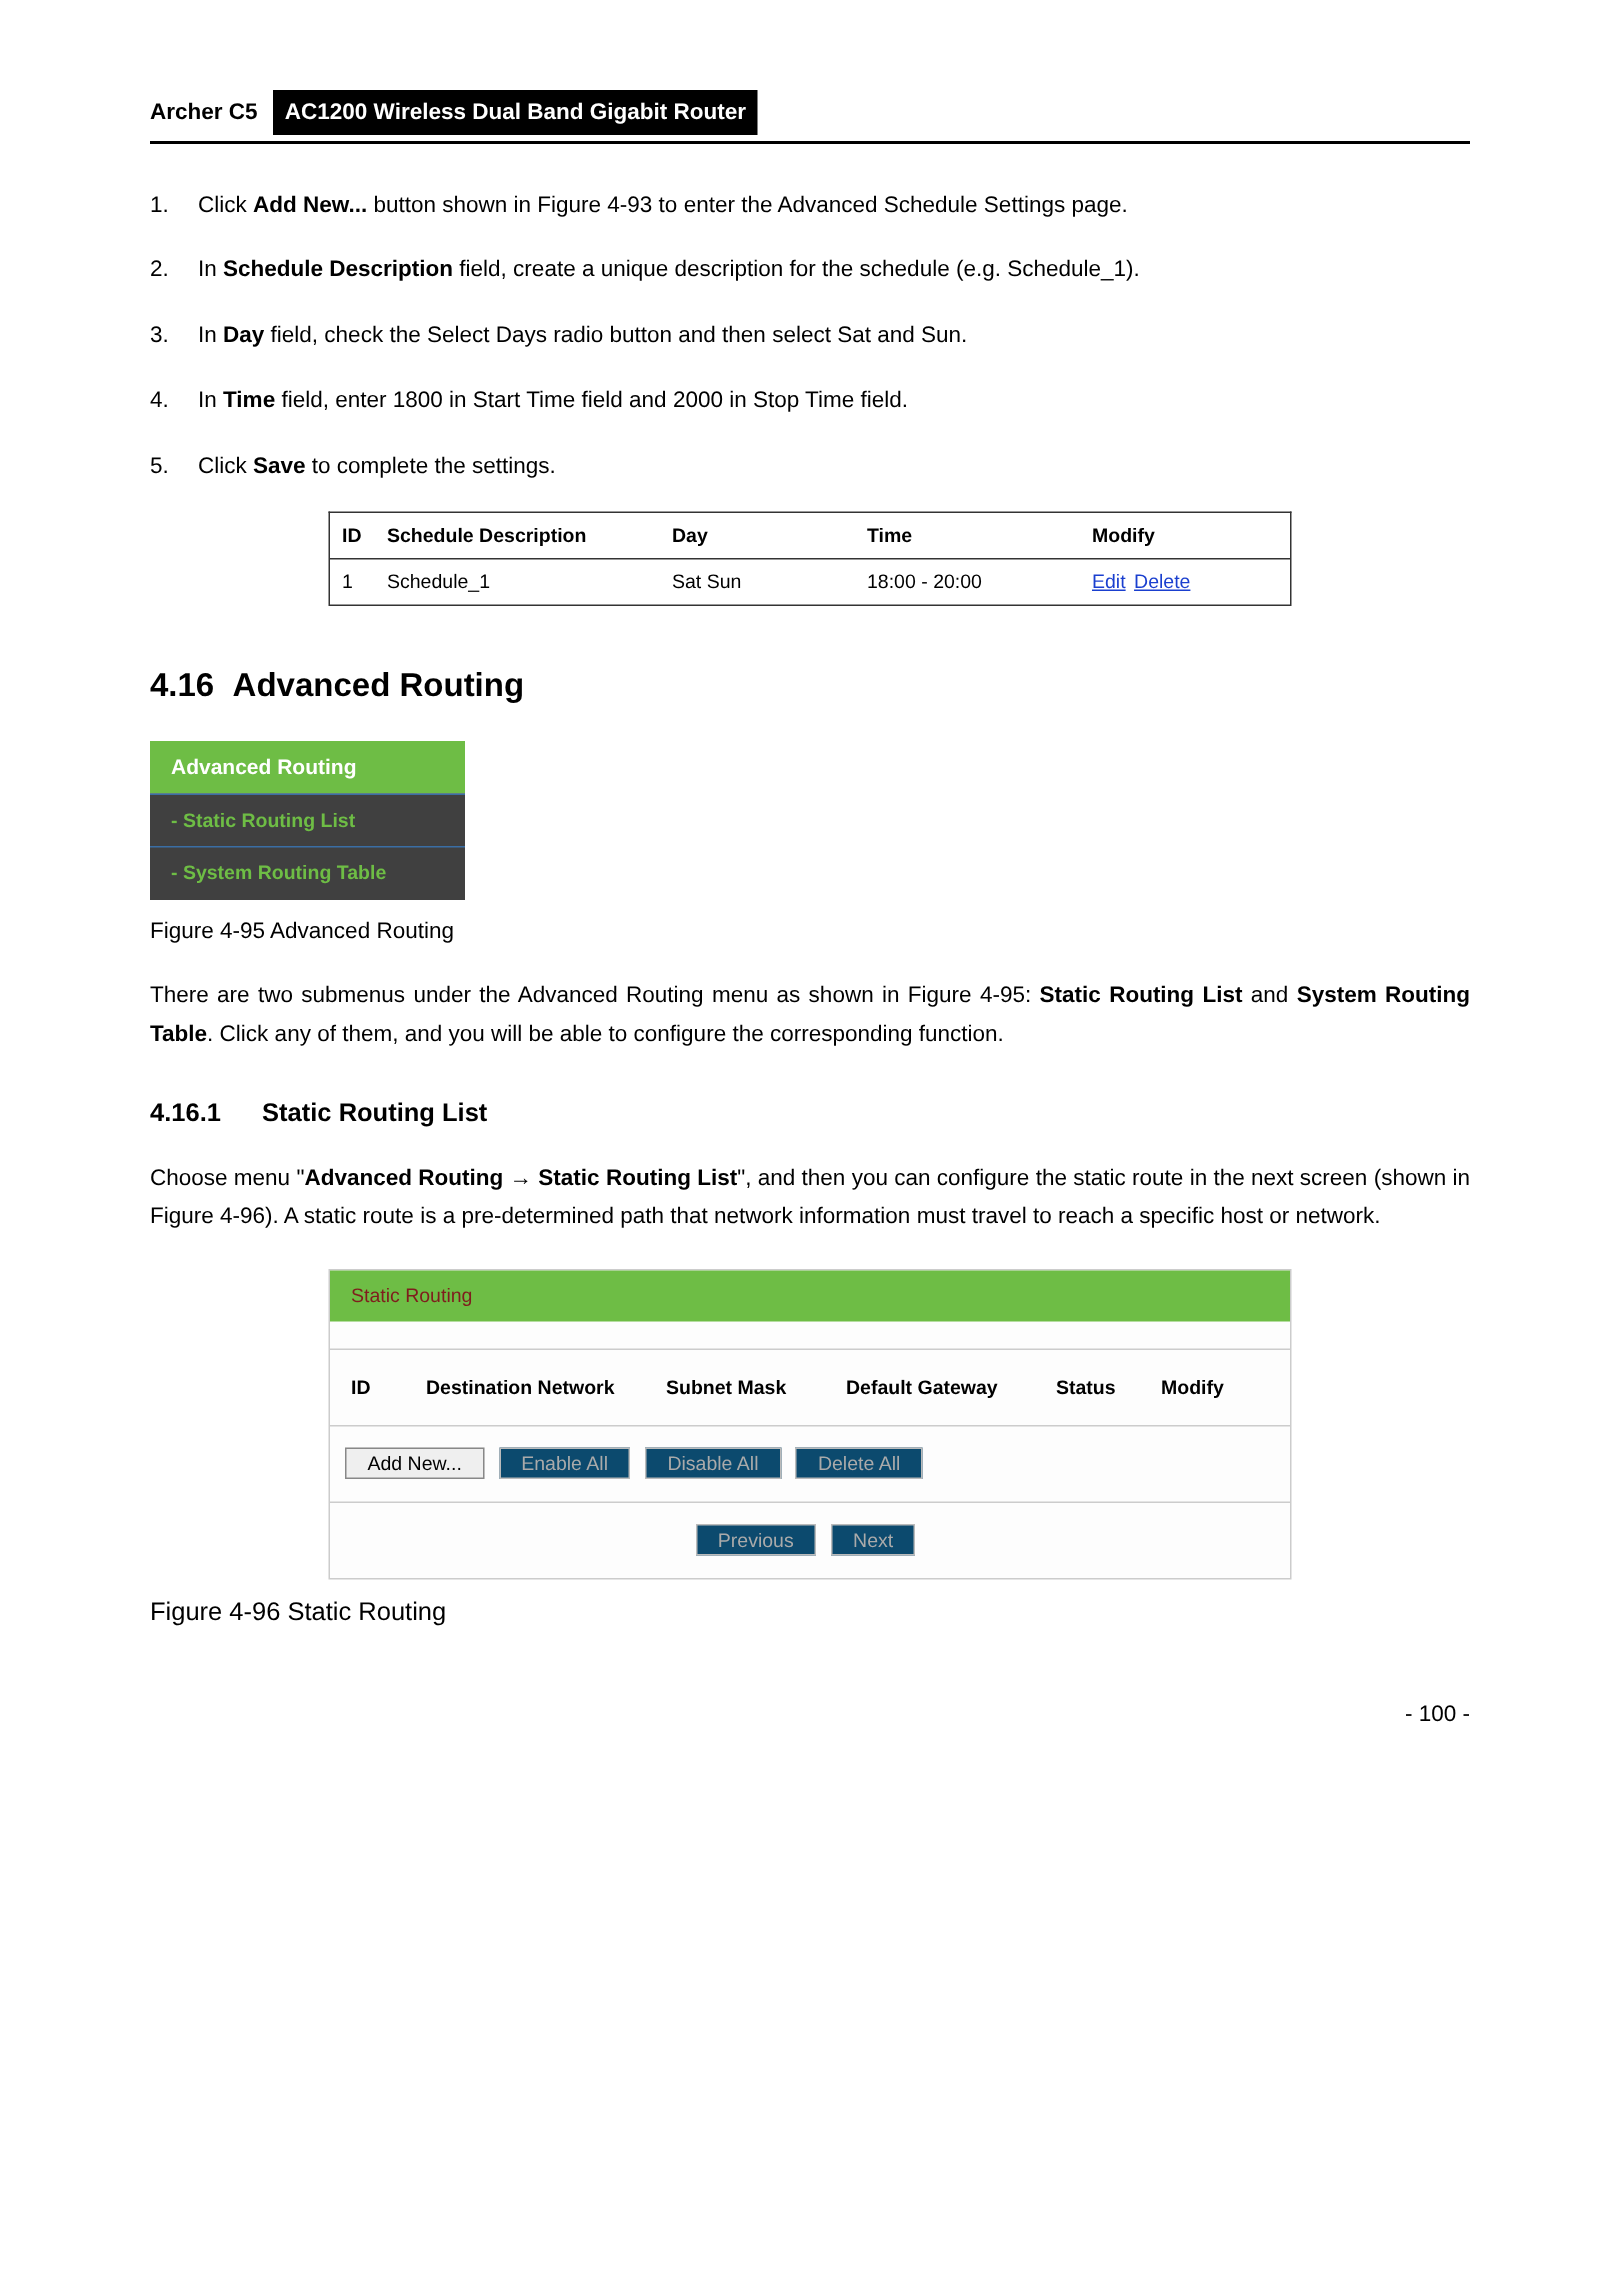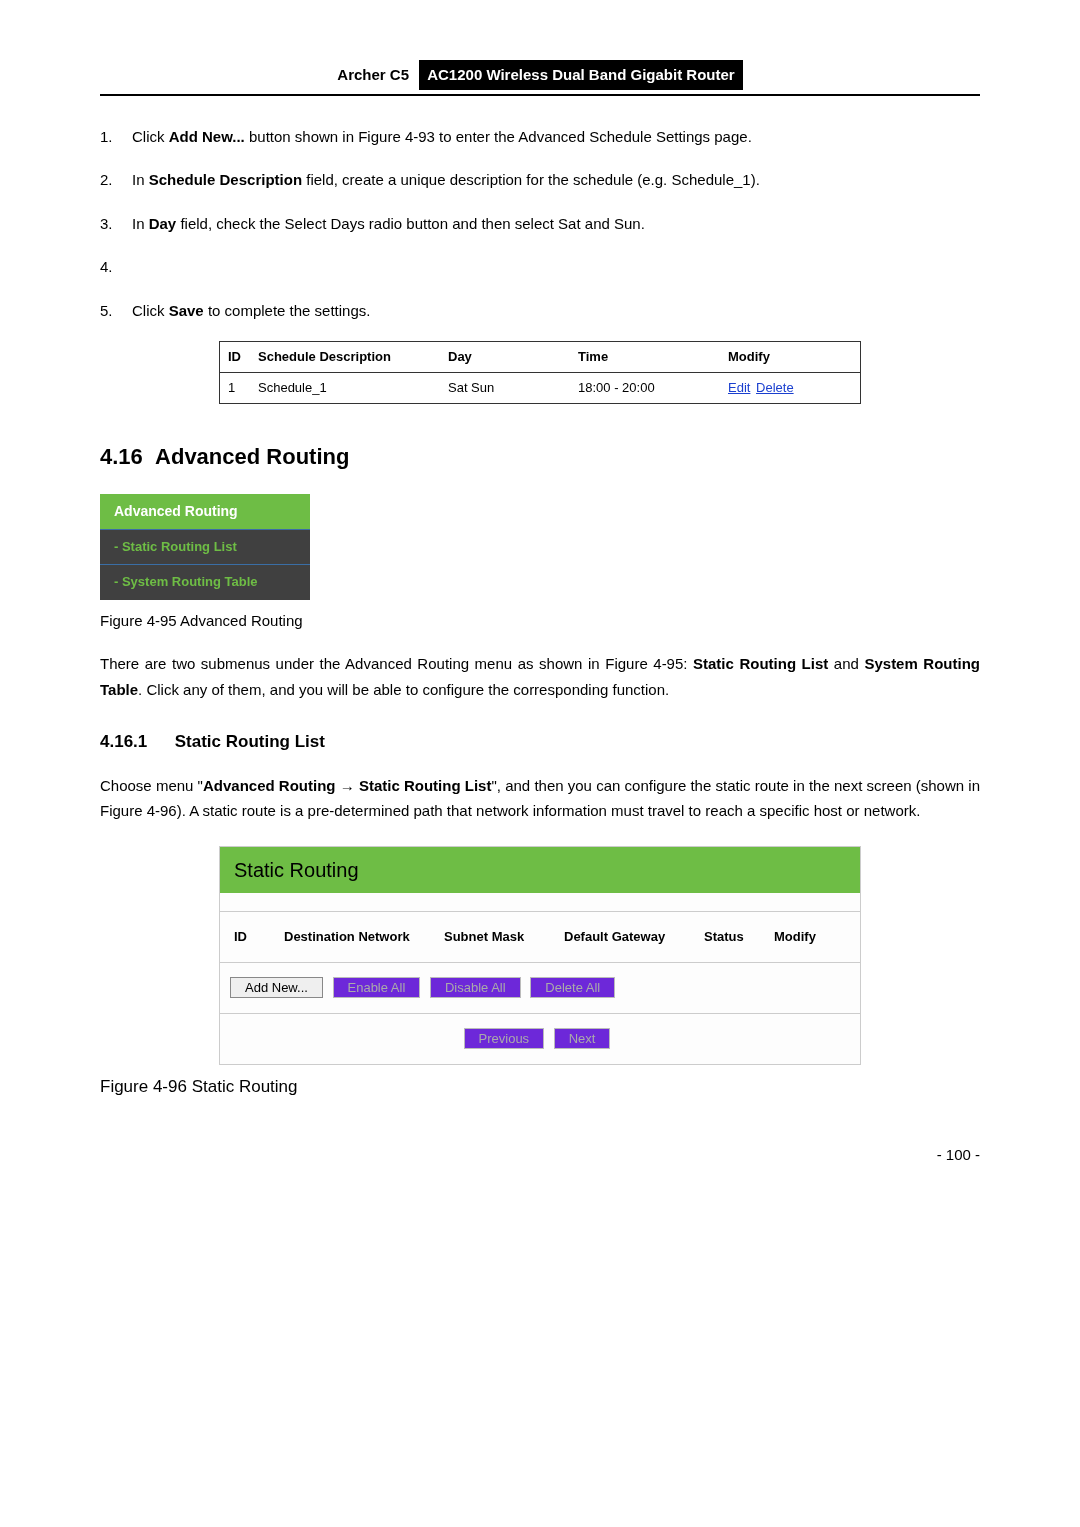--- a/index.html
+++ b/index.html
@@ -12,21 +12,21 @@
     line-height: 1.7;
   }
   .page {
     width: 1080px;
     min-height: 1527px;
     padding: 60px 100px 40px 100px;
     box-sizing: border-box;
     position: relative;
   }
   .hdr-row {
-    text-align: center;
+    text-align: left;
     font-size: 15px;
     margin-bottom: 4px;
   }
   .hdr-model { font-weight: bold; }
   .hdr-chip {
     display: inline-block;
     background: #000;
     color: #fff;
     font-weight: bold;
     padding: 2px 8px;
@@ -111,22 +111,22 @@
   
   .sr-wrap {
     width: 640px;
     margin: 22px auto 6px auto;
     border: 1px solid #ccc;
     font-size: 13px;
     background: #fdfdfd;
   }
   .sr-title {
     background: #6ebd45;
-    color: #000000;
-    font-size: 20px;
+    color: #7f1d1d;
+    font-size: 13px;
     padding: 6px 14px;
   }
   .sr-spacer { height: 18px; border-bottom: 1px solid #ccc; }
   .sr-cols {
     display: flex;
     font-weight: bold;
     padding: 14px 14px;
     border-bottom: 1px solid #ccc;
   }
   .sr-cols > div:nth-child(1){ width:50px;}
@@ -147,21 +147,21 @@
     font-family: inherit;
     font-size: 13px;
     padding: 2px 14px;
     background: #efefef;
     border: 1px solid #888;
     margin-right: 6px;
   }
   button.winbtn[disabled] {
     color: #aaa;
     border-color: #bbb;
-    background: #6d28d9;
+    background: #0c4a6e;
   }
   .sr-cap { text-align: left; margin: 8px 0 40px 0; font-size: 17px; }
   .page-num {
     text-align: right;
     font-size: 15px;
   }
 </style>
 </head>
 <body>
 
@@ -181,20 +181,21 @@
     <li>
       <span class="num">2.</span>
       <span><span>In </span><span class="bold">Schedule Description</span><span> field, create a unique description for the schedule (e.g. Schedule_1).</span></span>
     </li>
     <li>
       <span class="num">3.</span>
       <span><span>In </span><span class="bold">Day</span><span> field, check the Select Days radio button and then select Sat and Sun.</span></span>
     </li>
     <li>
       <span class="num">4.</span>
+      <span><span>In </span><span class="bold">Time</span><span> field, enter 1800 in Start Time field and 2000 in Stop Time field.</span></span>
     </li>
     <li>
       <span class="num">5.</span>
       <span><span>Click </span><span class="bold">Save</span><span> to complete the settings.</span></span>
     </li>
   </ol>
 
 
   <div class="sched-wrap">
     <div class="sched-head">

